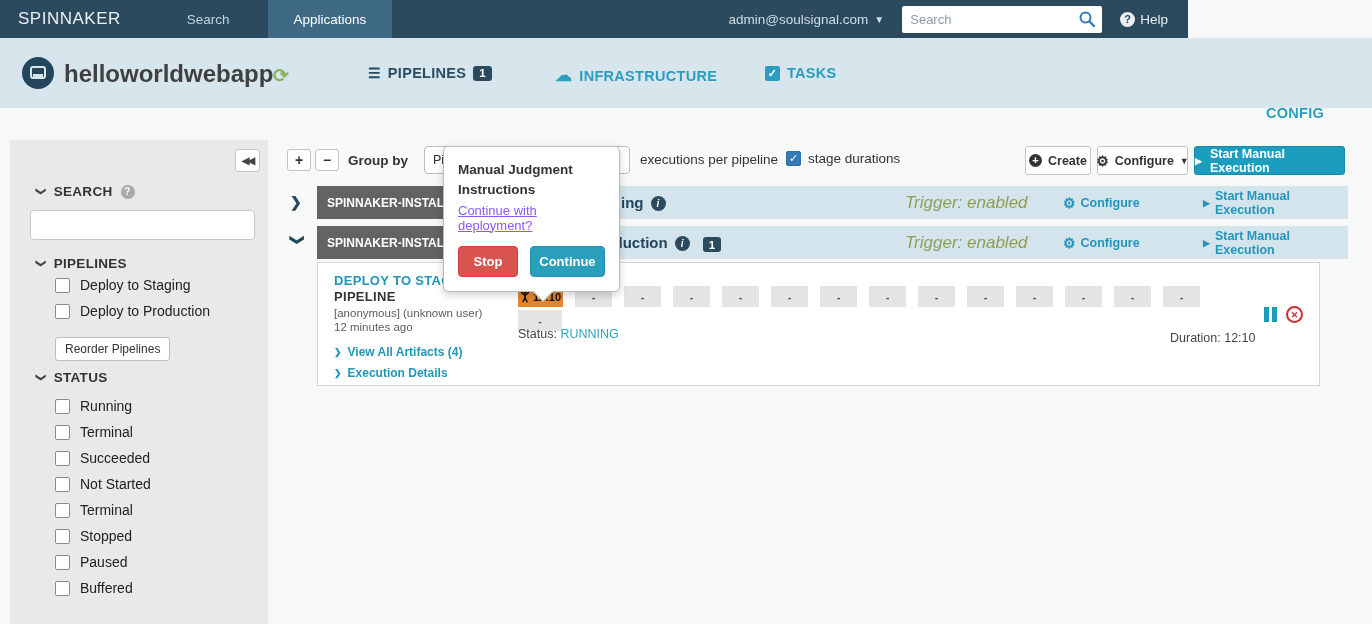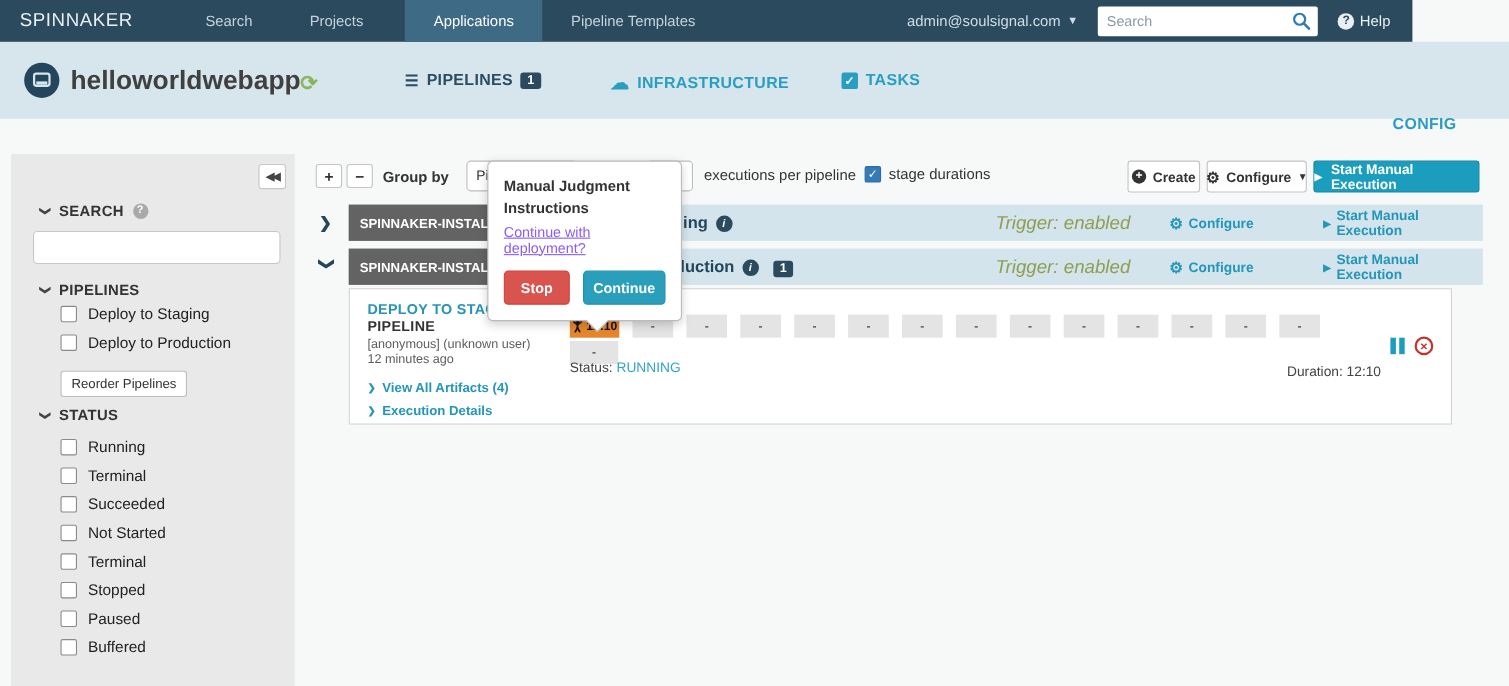--- a/index.html
+++ b/index.html
@@ -6,21 +6,21 @@
   html,body { width:1372px; height:624px; overflow:hidden; }
   body {
     font-family:"Liberation Sans", sans-serif;
     background:#f7f8f8;
     position:relative;
     font-size:13px;
     color:#333;
   }
 
   
-  .navbar { position:absolute; top:0; left:0; width:1284px; height:38px; background:#2c4a5e; display:flex; align-items:stretch; z-index:30; }
+  .navbar { position:absolute; top:0; left:0; width:1188px; height:38px; background:#2c4a5e; display:flex; align-items:stretch; z-index:30; }
   .brand { color:#e9eff3; font-size:17px; letter-spacing:.5px; display:flex; align-items:center; padding:0 40px 0 18px; }
   .nav-items { display:flex; align-items:stretch; }
   .nav-item { color:#c3d3dd; font-size:13.5px; display:flex; align-items:center; padding:0 26px; cursor:pointer; }
   .nav-item.active { background:#3e6a85; color:#fff;margin-left:12px; }
   .nav-right { margin-left:auto; display:flex; align-items:center; gap:18px; padding-right:20px; }
   .user-menu { color:#cfdde6; font-size:13.5px; display:flex; align-items:center; gap:6px; cursor:pointer; }
   .caret { font-size:10px; color:#cfdde6; }
   .nav-search { width:200px; height:27px; background:#fff; border:none; border-radius:2px; position:relative; display:flex; align-items:center; }
   .nav-search input { border:none; outline:none; width:170px; height:25px; padding:0 8px; font-size:13px; font-family:inherit; color:#333; background:transparent; }
   .nav-search input::placeholder { color:#8a9aa5; }
@@ -104,28 +104,22 @@
 </style>
 </head>
 <body>
 
 <div class="navbar">
   <div class="brand">SPINNAKER</div>
   <div class="nav-items">
     <div class="nav-item">
         <span>Search</span>
       </div>
-      <div class="nav-item">
-        <span>Projects</span>
-      </div>
       <div class="nav-item active">
         <span>Applications</span>
-      </div>
-      <div class="nav-item">
-        <span>Pipeline Templates</span>
       </div>
   </div>
   <div class="nav-right">
     <div class="user-menu">
       <span>admin@soulsignal.com</span>
       <span class="caret">▼</span>
     </div>
     <div class="nav-search">
       <input placeholder="Search" style="">
       <svg width="18" height="18" viewBox="0 0 18 18" style="margin-left:6px;">

